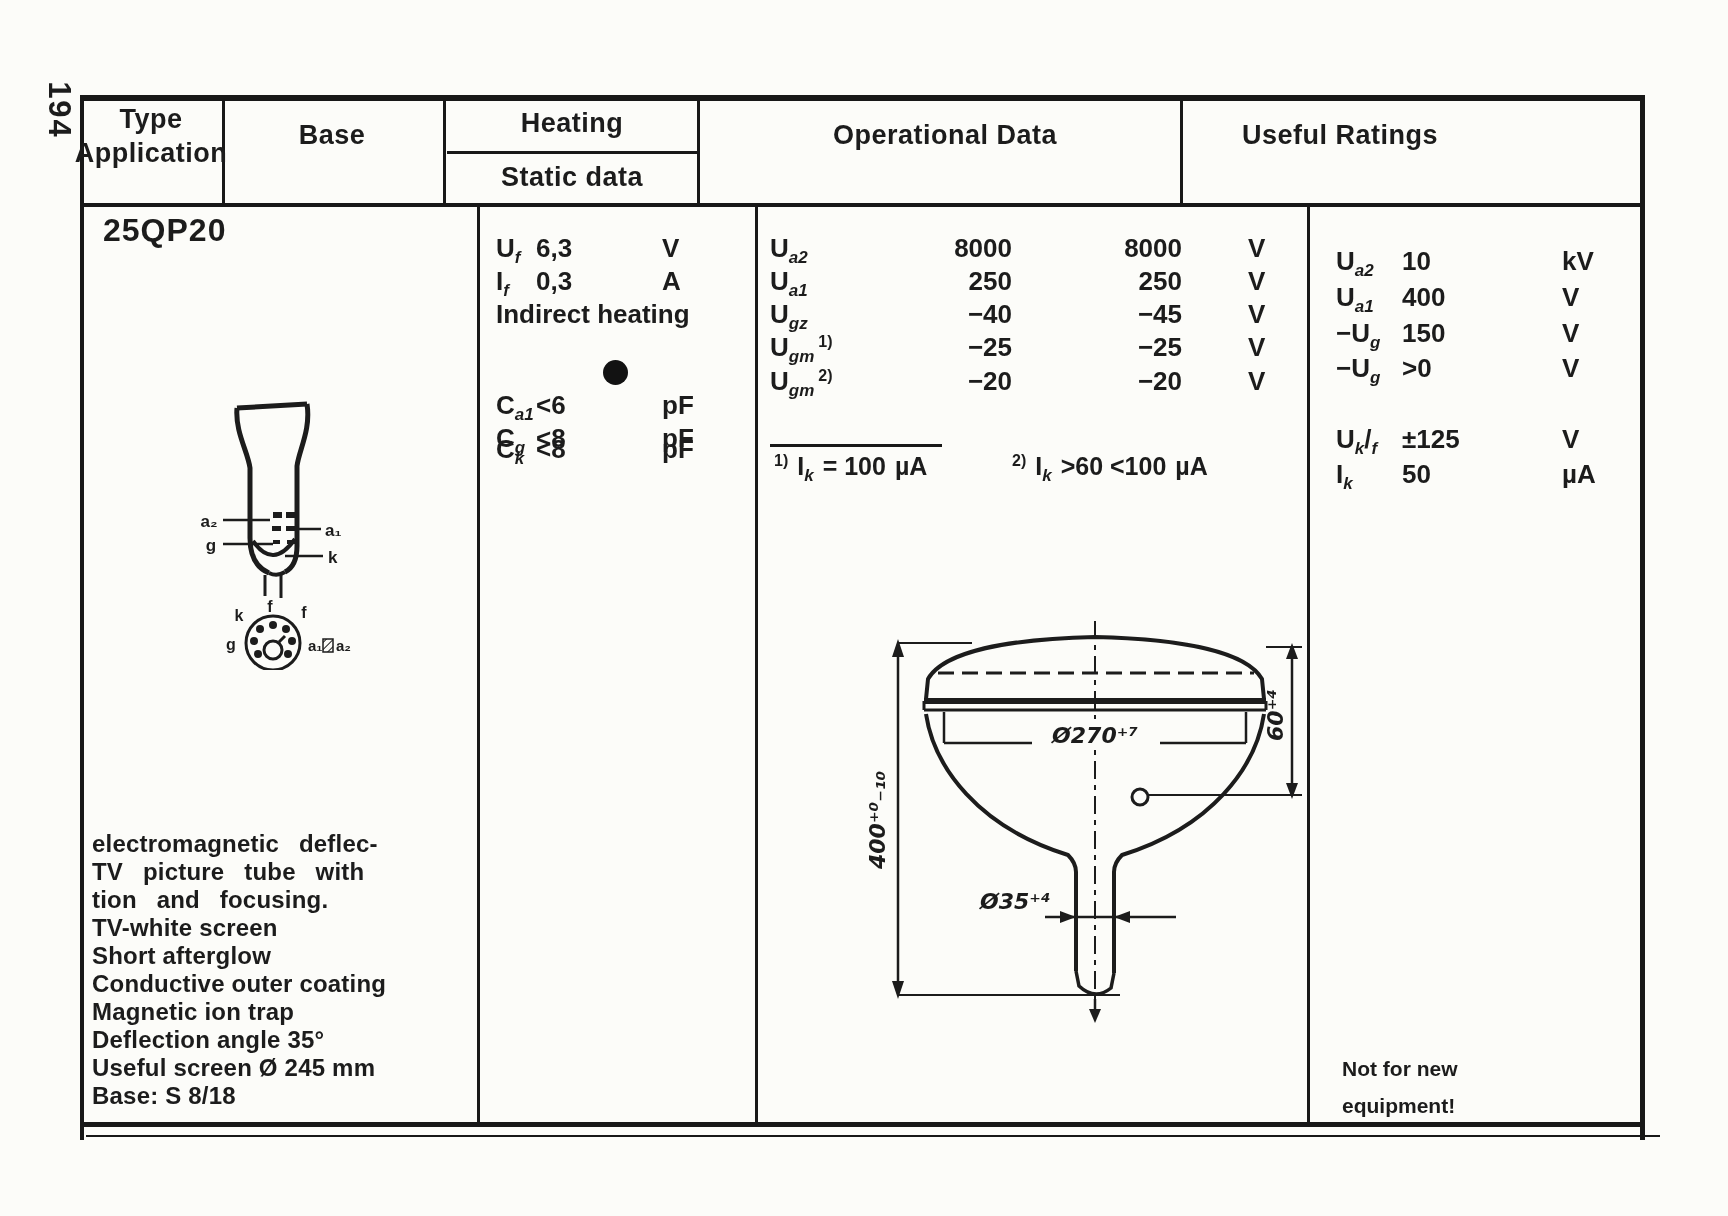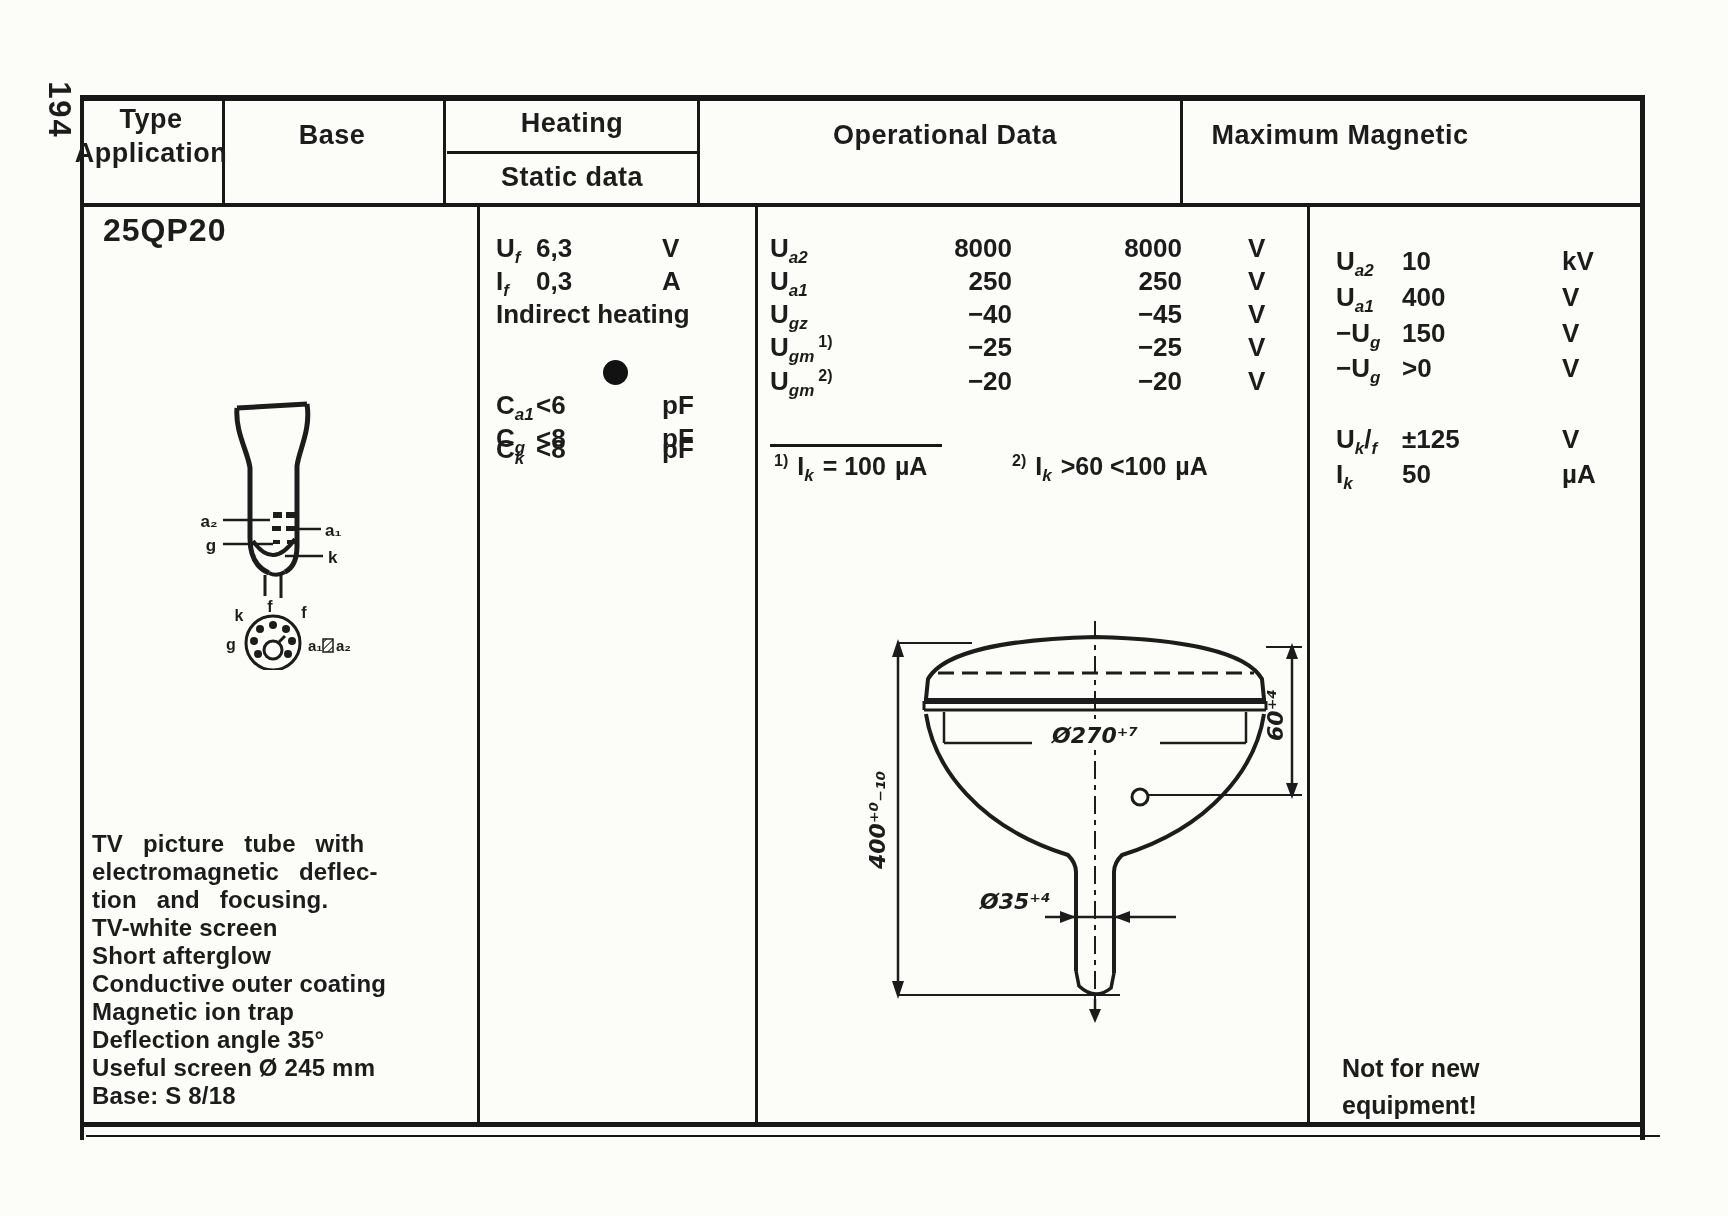--- a/index.html
+++ b/index.html
@@ -27,21 +27,21 @@
   .mrow{left:1336px;width:310px}
   .mrow .val{left:66px;width:146px}
   .mrow .unit{left:226px}
   .getter{position:absolute;left:603px;top:360px;width:25px;height:25px;border-radius:50%;background:#121212}
   .fnotes{position:absolute;left:770px;top:452px;height:36px;width:540px;font-size:25px;font-weight:bold;white-space:nowrap}
   .fn{position:absolute;top:0}
   .fn>*{margin-right:9px}
   .desc{position:absolute;left:92px;top:830px;width:382px;font-size:24px;font-weight:bold;
         line-height:28px;letter-spacing:.2px;white-space:nowrap}
   .desc .wide{word-spacing:13px}
-  .newnote{position:absolute;left:1342px;top:1050px;font-size:25px;font-weight:bold;line-height:37px}
+  .newnote{position:absolute;left:1342px;top:1050px;font-size:21px;font-weight:bold;line-height:37px}
   svg{position:absolute}
   svg text{fill:#1c1c1c;font-family:"Liberation Sans","DejaVu Sans",sans-serif;font-weight:bold}
   svg text.dim{font-family:"DejaVu Sans",sans-serif;font-style:italic;font-size:22px}
   svg .stroke{stroke:#1c1c1c;fill:none}
 </style>
 </head>
 <body>
 
 <div class="page">
 
@@ -62,21 +62,21 @@
   <div class="ln" style="left:1307px;top:203px;width:3px;height:921px"></div>
   <div class="ln" style="left:447px;top:151px;width:250px;height:3px"></div>
   <div class="ln" style="left:770px;top:444px;width:172px;height:3px"></div>
 
   <div class="hdr" style="left:151px;top:104px">Type</div>
   <div class="hdr" style="left:151px;top:138px">Application</div>
   <div class="hdr" style="left:332px;top:120px">Base</div>
   <div class="hdr" style="left:572px;top:108px">Heating</div>
   <div class="hdr" style="left:572px;top:162px">Static data</div>
   <div class="hdr" style="left:945px;top:120px">Operational Data</div>
-  <div class="hdr" style="left:1340px;top:120px">Maximum Magnetic</div>
+  <div class="hdr" style="left:1340px;top:120px">Useful Ratings</div>
 
   <div class="title">25QP20</div>
 
   <svg style="left:185px;top:398px" width="210" height="272" viewBox="0 0 210 272">
     <defs>
       <pattern id="hatch" width="5" height="5" patternUnits="userSpaceOnUse" patternTransform="rotate(45)">
         <rect width="5" height="5" fill="#fcfcf9"></rect>
           <line x1="0" y1="0" x2="0" y2="5" stroke="#1c1c1c" stroke-width="2"></line>
       </pattern>
     </defs>
@@ -126,22 +126,22 @@
       <text x="85" y="214" font-size="16" text-anchor="middle">f</text>
       <text x="54" y="223" font-size="16" text-anchor="middle">k</text>
       <text x="119" y="220" font-size="16" text-anchor="middle">f</text>
       <text x="46" y="252" font-size="16" text-anchor="middle">g</text>
       <text x="123" y="253" font-size="15">a₁</text>
       <text x="151" y="253" font-size="15">a₂</text>
     </g>
   </svg>
 
   <div class="desc">
+    <div class="wide">electromagnetic deflec-</div>
     <div class="wide">TV picture tube with</div>
-    <div class="wide">electromagnetic deflec-</div>
     <div class="wide">tion and focusing.</div>
     <div>TV-white screen</div>
     <div>Short afterglow</div>
     <div>Conductive outer coating</div>
     <div>Magnetic ion trap</div>
     <div>Deflection angle 35°</div>
     <div>Useful screen Ø 245 mm</div>
     <div>Base: S 8/18</div>
   </div>
 

